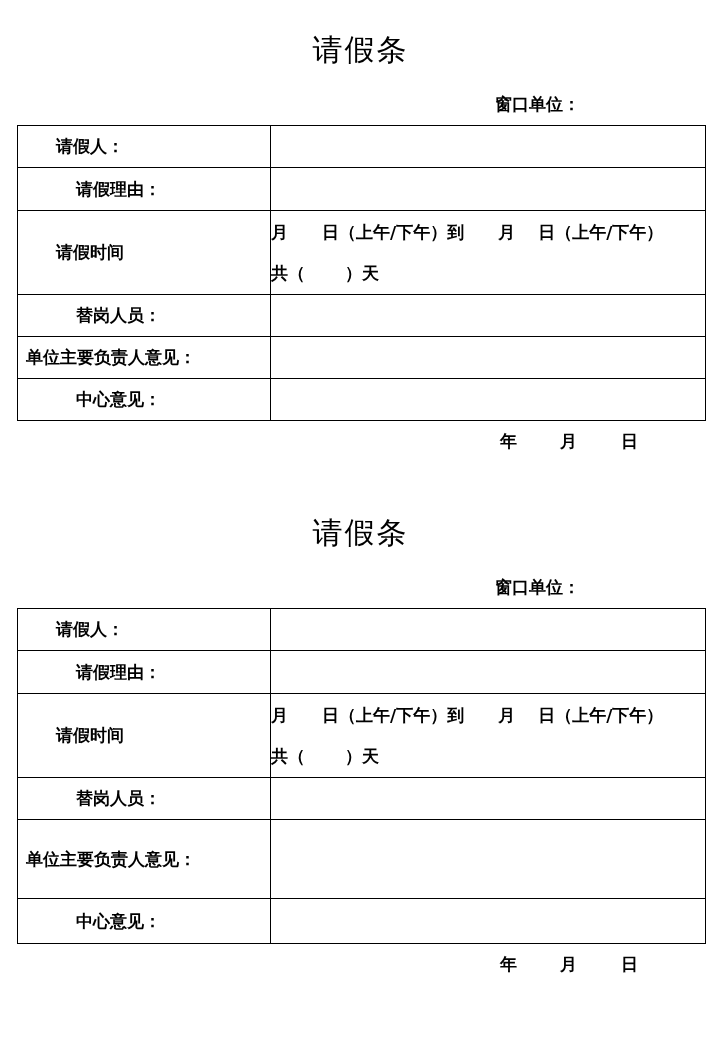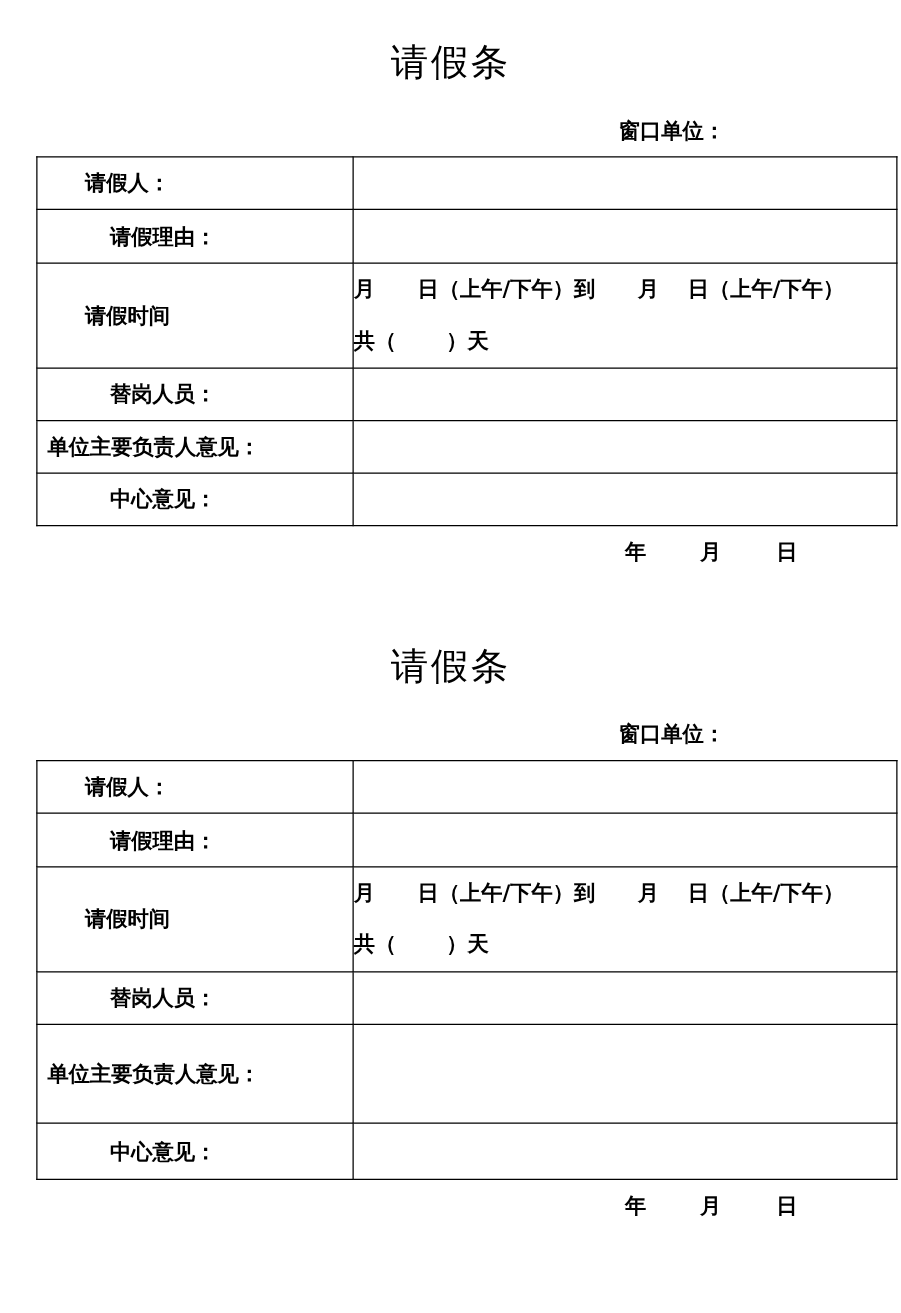--- a/index.html
+++ b/index.html
@@ -1,20 +1,20 @@
 <!DOCTYPE html>
 <html><head>
 <meta charset="utf-8">
 <style>
   html,body{margin:0;padding:0;background:#fff;}
   body{width:721px;height:1050px;position:relative;overflow:hidden;font-family:"DejaVu Serif","Liberation Serif",serif;color:#000;}
   .abs{position:absolute;}
   .title{font-size:30px;letter-spacing:2px;left:0;width:721px;text-align:center;}
   .unit{font-size:17px;font-weight:bold;left:475px;margin-left:20px;}
-  .tbl{position:absolute;left:29px;width:689px;border-collapse:collapse;table-layout:fixed;}
+  .tbl{position:absolute;left:17px;width:689px;border-collapse:collapse;table-layout:fixed;}
   .tbl td{border:1.5px solid #000;padding:0;font-size:17px;font-weight:bold;vertical-align:middle;}
   .tbl td.lab{width:214px;}
   .lab span{display:block;}
   .time-line{line-height:41px;}
   .date{font-size:17px;font-weight:bold;}
 </style>
 </head>
 <body>
 
 <div class="abs title" style="top:30px;">请假条</div>

